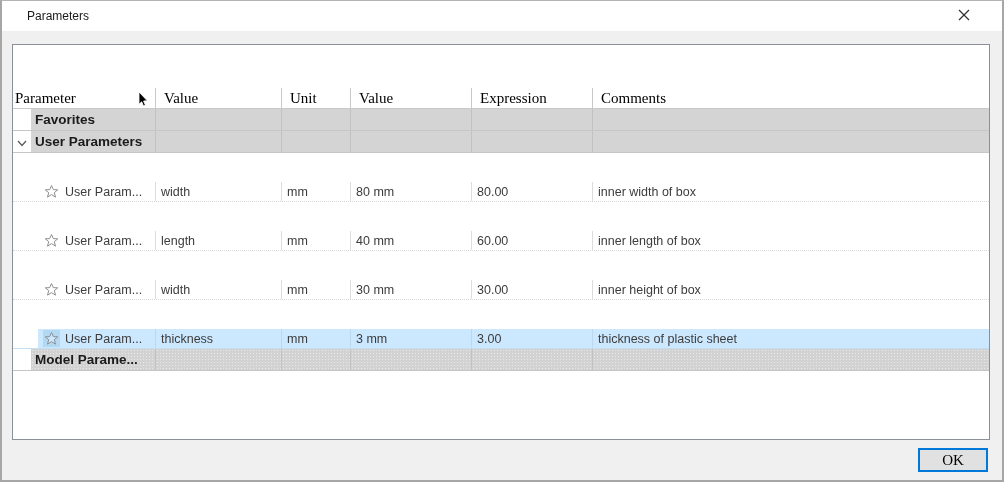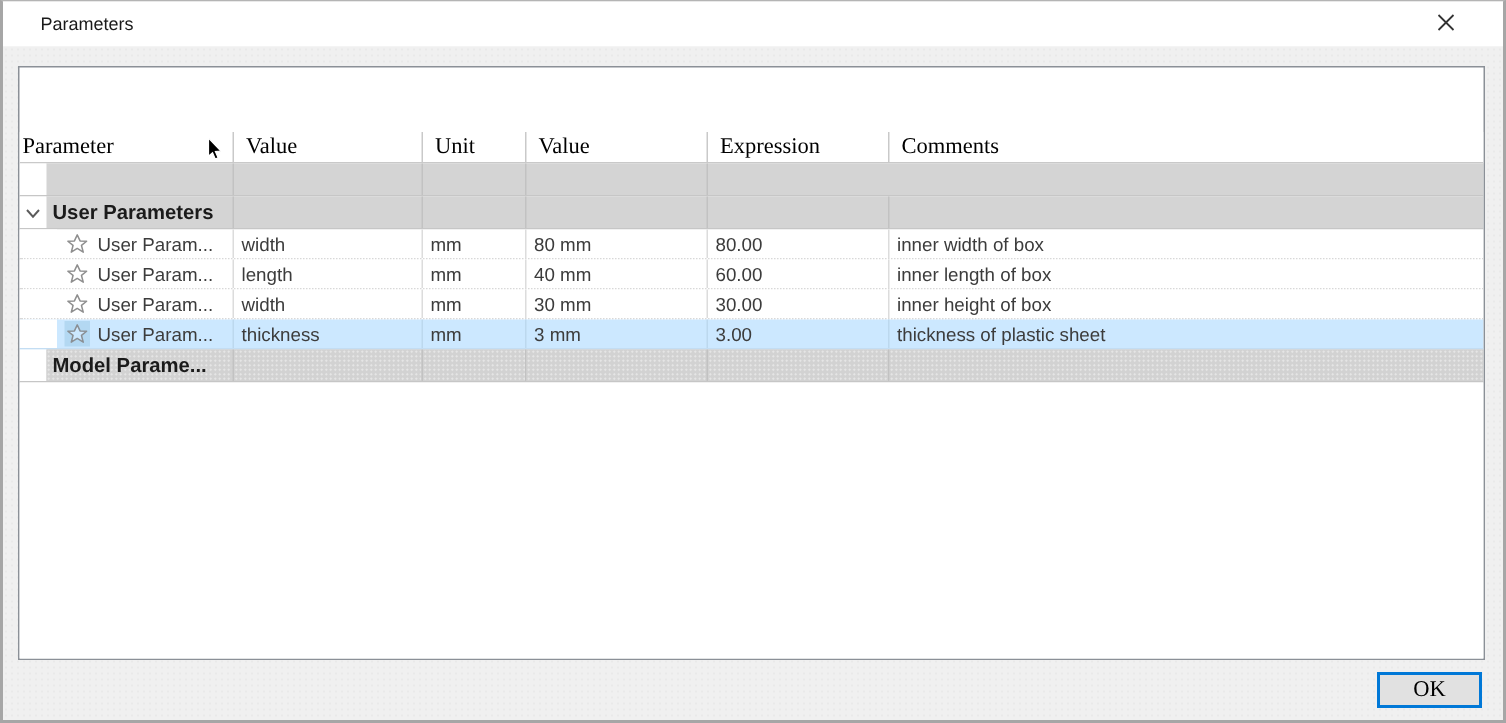--- a/index.html
+++ b/index.html
@@ -91,21 +91,21 @@
     padding-left: 4px;
     white-space: nowrap; overflow: hidden;
   }
   .row-model .cells > div {
     background-color: #d2d2d2;
     background-image: radial-gradient(#e8e8e8 28%, rgba(0,0,0,0) 30%);
     background-size: 3px 3px;
   }
 
   
-  .row-data { height: 20px; border-bottom: 1px dotted #d8d8d8; background: #fff; }
+  .row-data { height: 20px; border-bottom: 1px dotted #d8d8d8; background: #fff; margin-top: 29px; }
   .row-data .gutter { width: 25px; flex: 0 0 25px; background: #ffffff; }
   .row-data .cells {
     flex: 1;
     display: grid;
     grid-template-columns: 118px 126px 69px 121px 121px 1fr;
   }
   .row-data .cell {
     font-size: 12.5px; color: #3c3c3c;
     display: flex; align-items: center;
     padding-left: 5px;
@@ -170,20 +170,21 @@
         <div class="th">Value</div>
         <div class="th">Unit</div>
         <div class="th">Value</div>
         <div class="th">Expression</div>
         <div class="th">Comments</div>
       </div>
 
       <div class="row row-section">
         <div class="gutter"></div>
         <div class="cells">
+          <div class="cell section-label">Favorites</div>
           <div class="cell"></div>
           <div class="cell"></div>
           <div class="cell"></div>
           <div class="cell"></div>
           <div class="cell"></div>
         </div>
       </div>
 
       <div class="row row-section">
         <div class="gutter">

